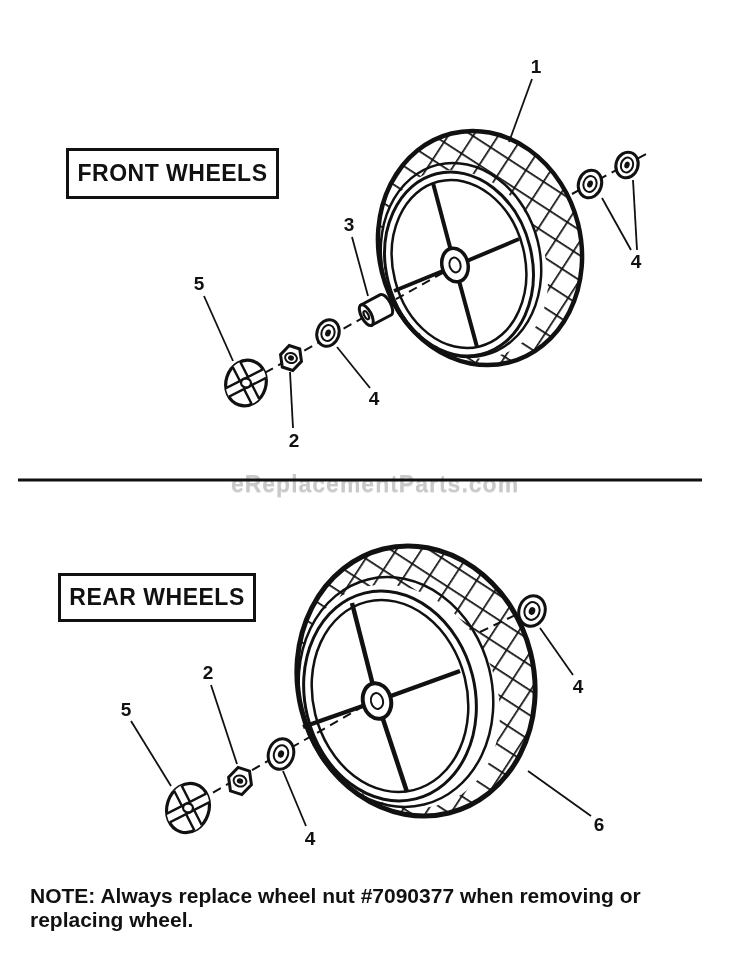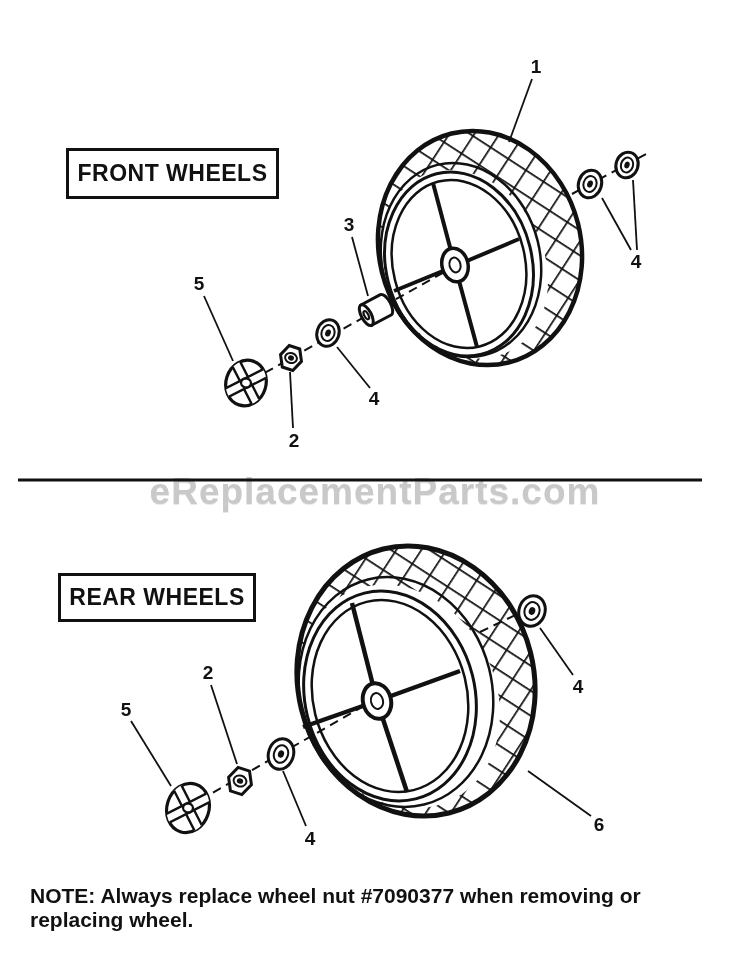--- a/index.html
+++ b/index.html
@@ -10,21 +10,21 @@
   .title-box{
     position:absolute;border:3.5px solid #111;background:#fff;
     display:flex;align-items:center;justify-content:center;
     font-weight:bold;font-size:23px;color:#111;letter-spacing:0.5px;
     box-sizing:border-box;
   }
   #front-title{left:66px;top:148px;width:213px;height:51px;}
   #rear-title{left:58px;top:573px;width:198px;height:49px;}
   #watermark{
     position:absolute;left:0;top:471px;width:750px;text-align:center;
-    font-size:37px;font-weight:bold;color:#c9c9c9;letter-spacing:1px;
+    font-size:23px;font-weight:bold;color:#c9c9c9;letter-spacing:1px;
     text-shadow:0 1px 0 #e8e8e8;
   }
   #note{
     position:absolute;left:30px;top:884px;width:700px;
     font-size:21px;font-weight:bold;color:#111;
   }
   svg{position:absolute;left:0;top:0;}
   .callout{font-size:19px;font-weight:bold;fill:#111;}
 </style>
 </head>

